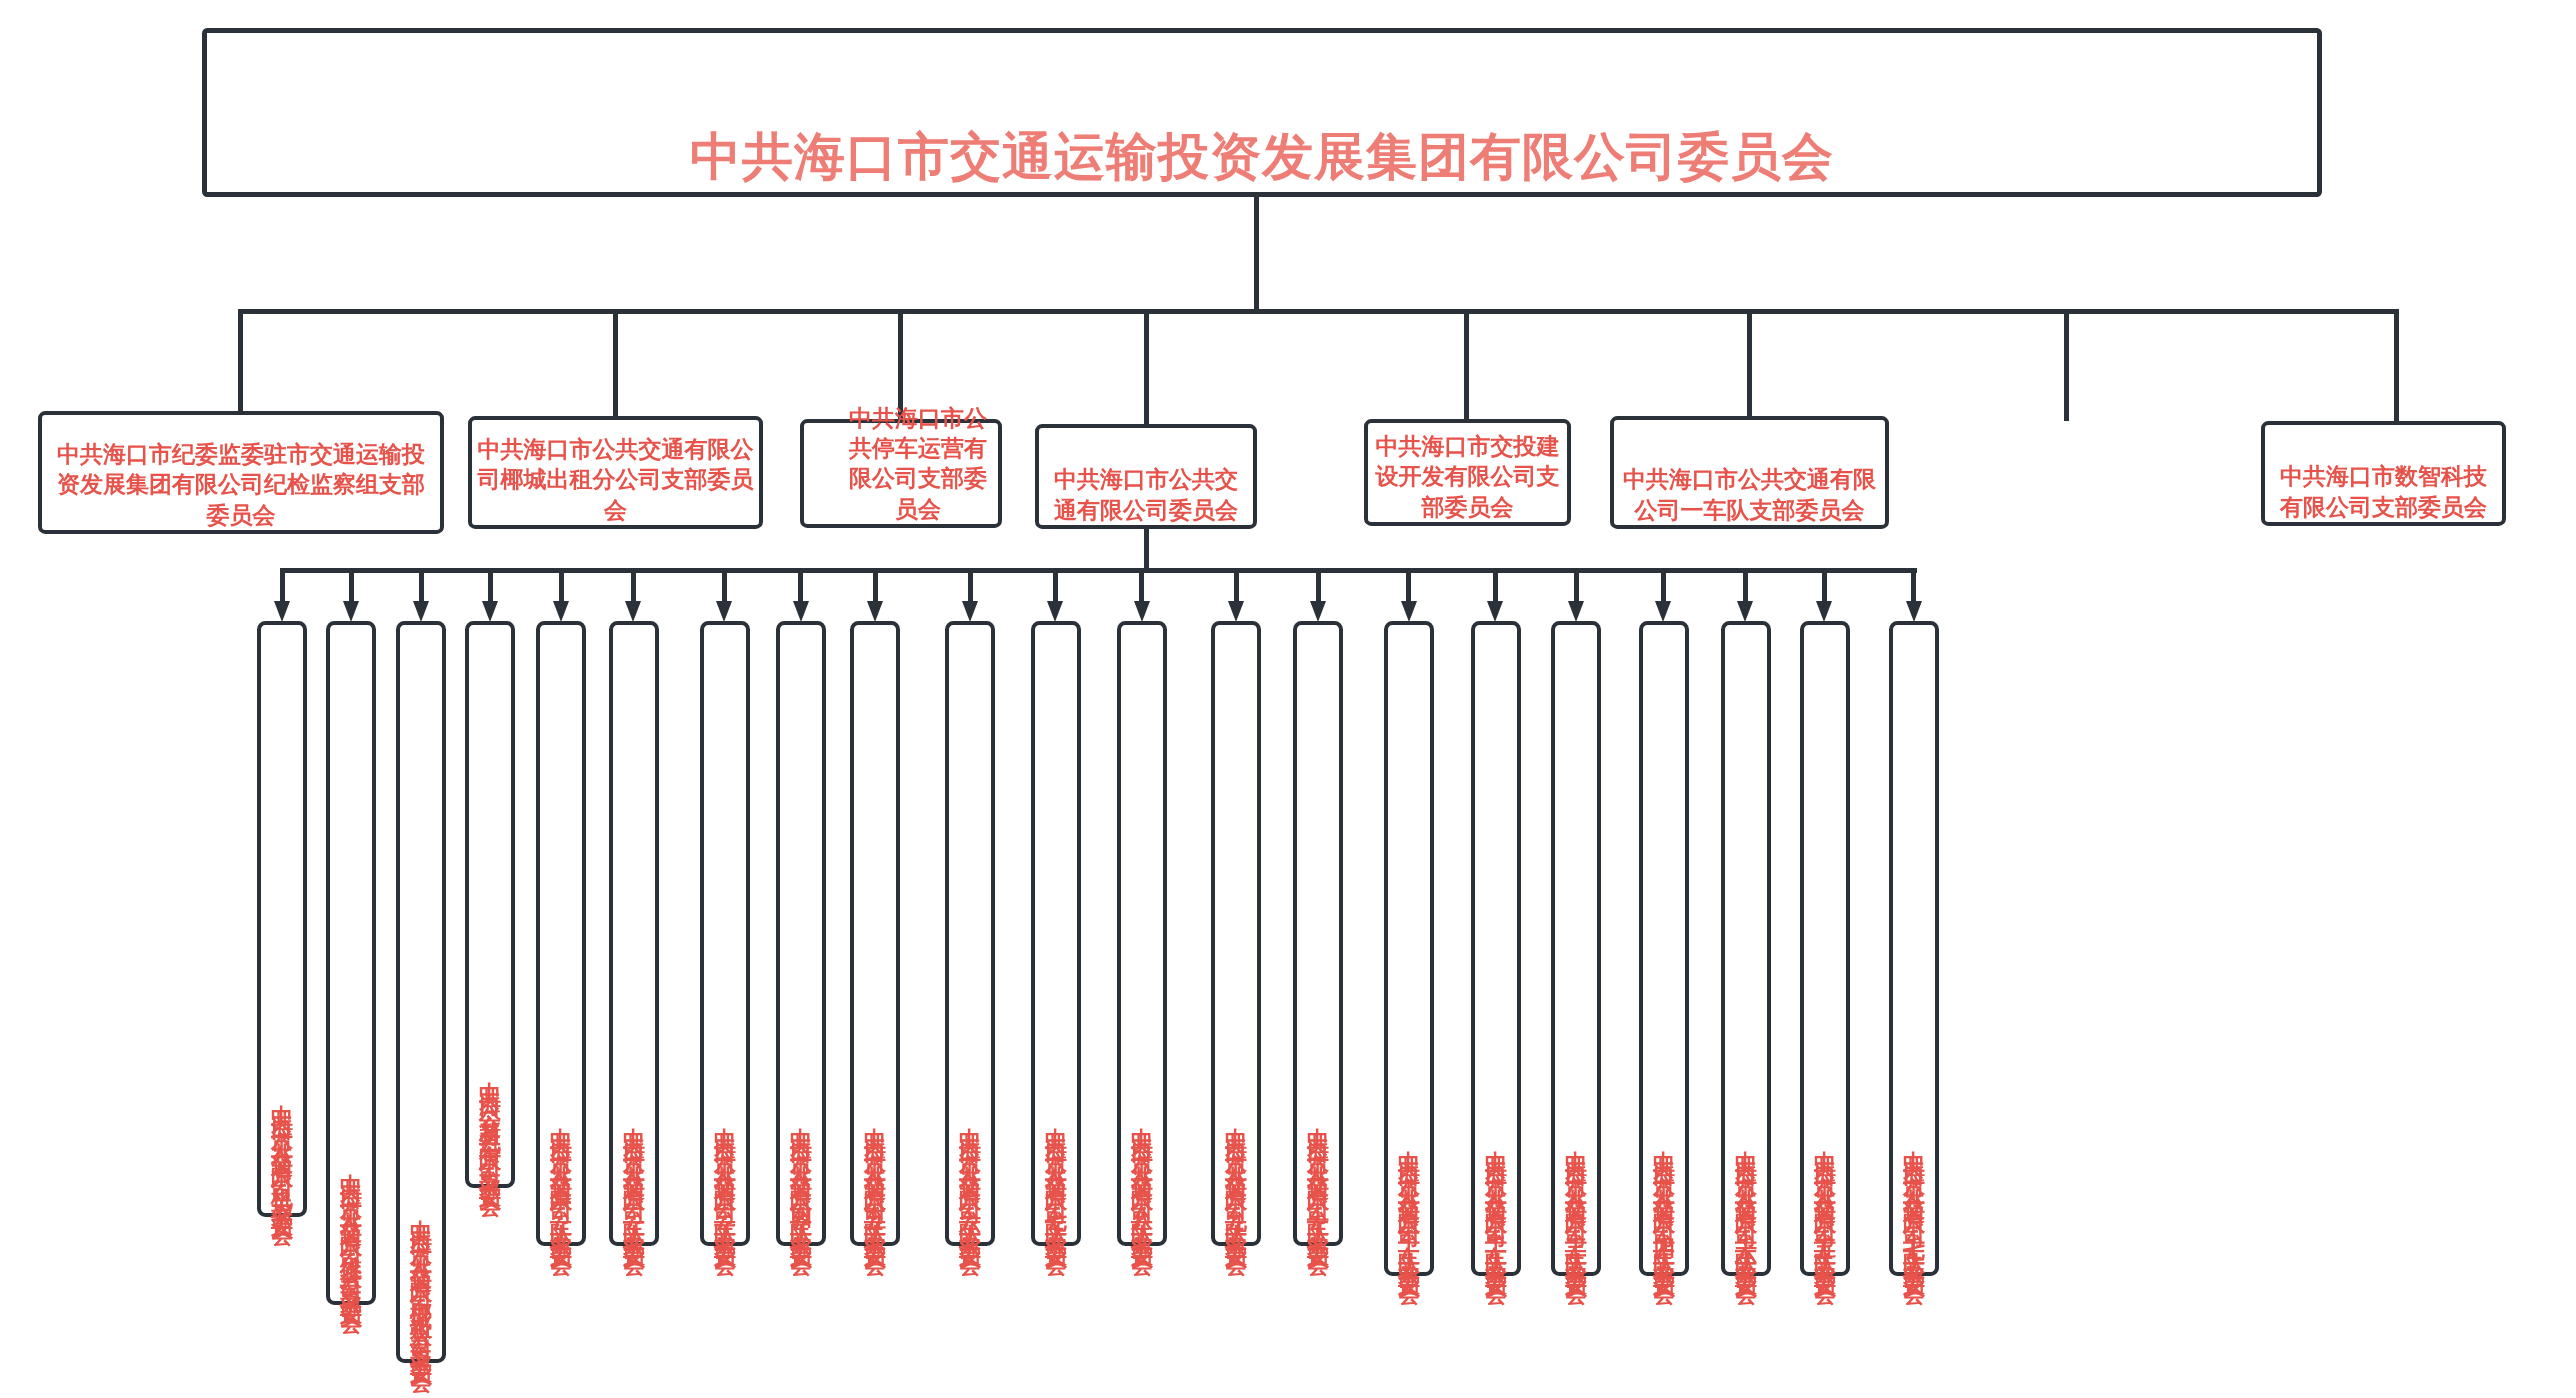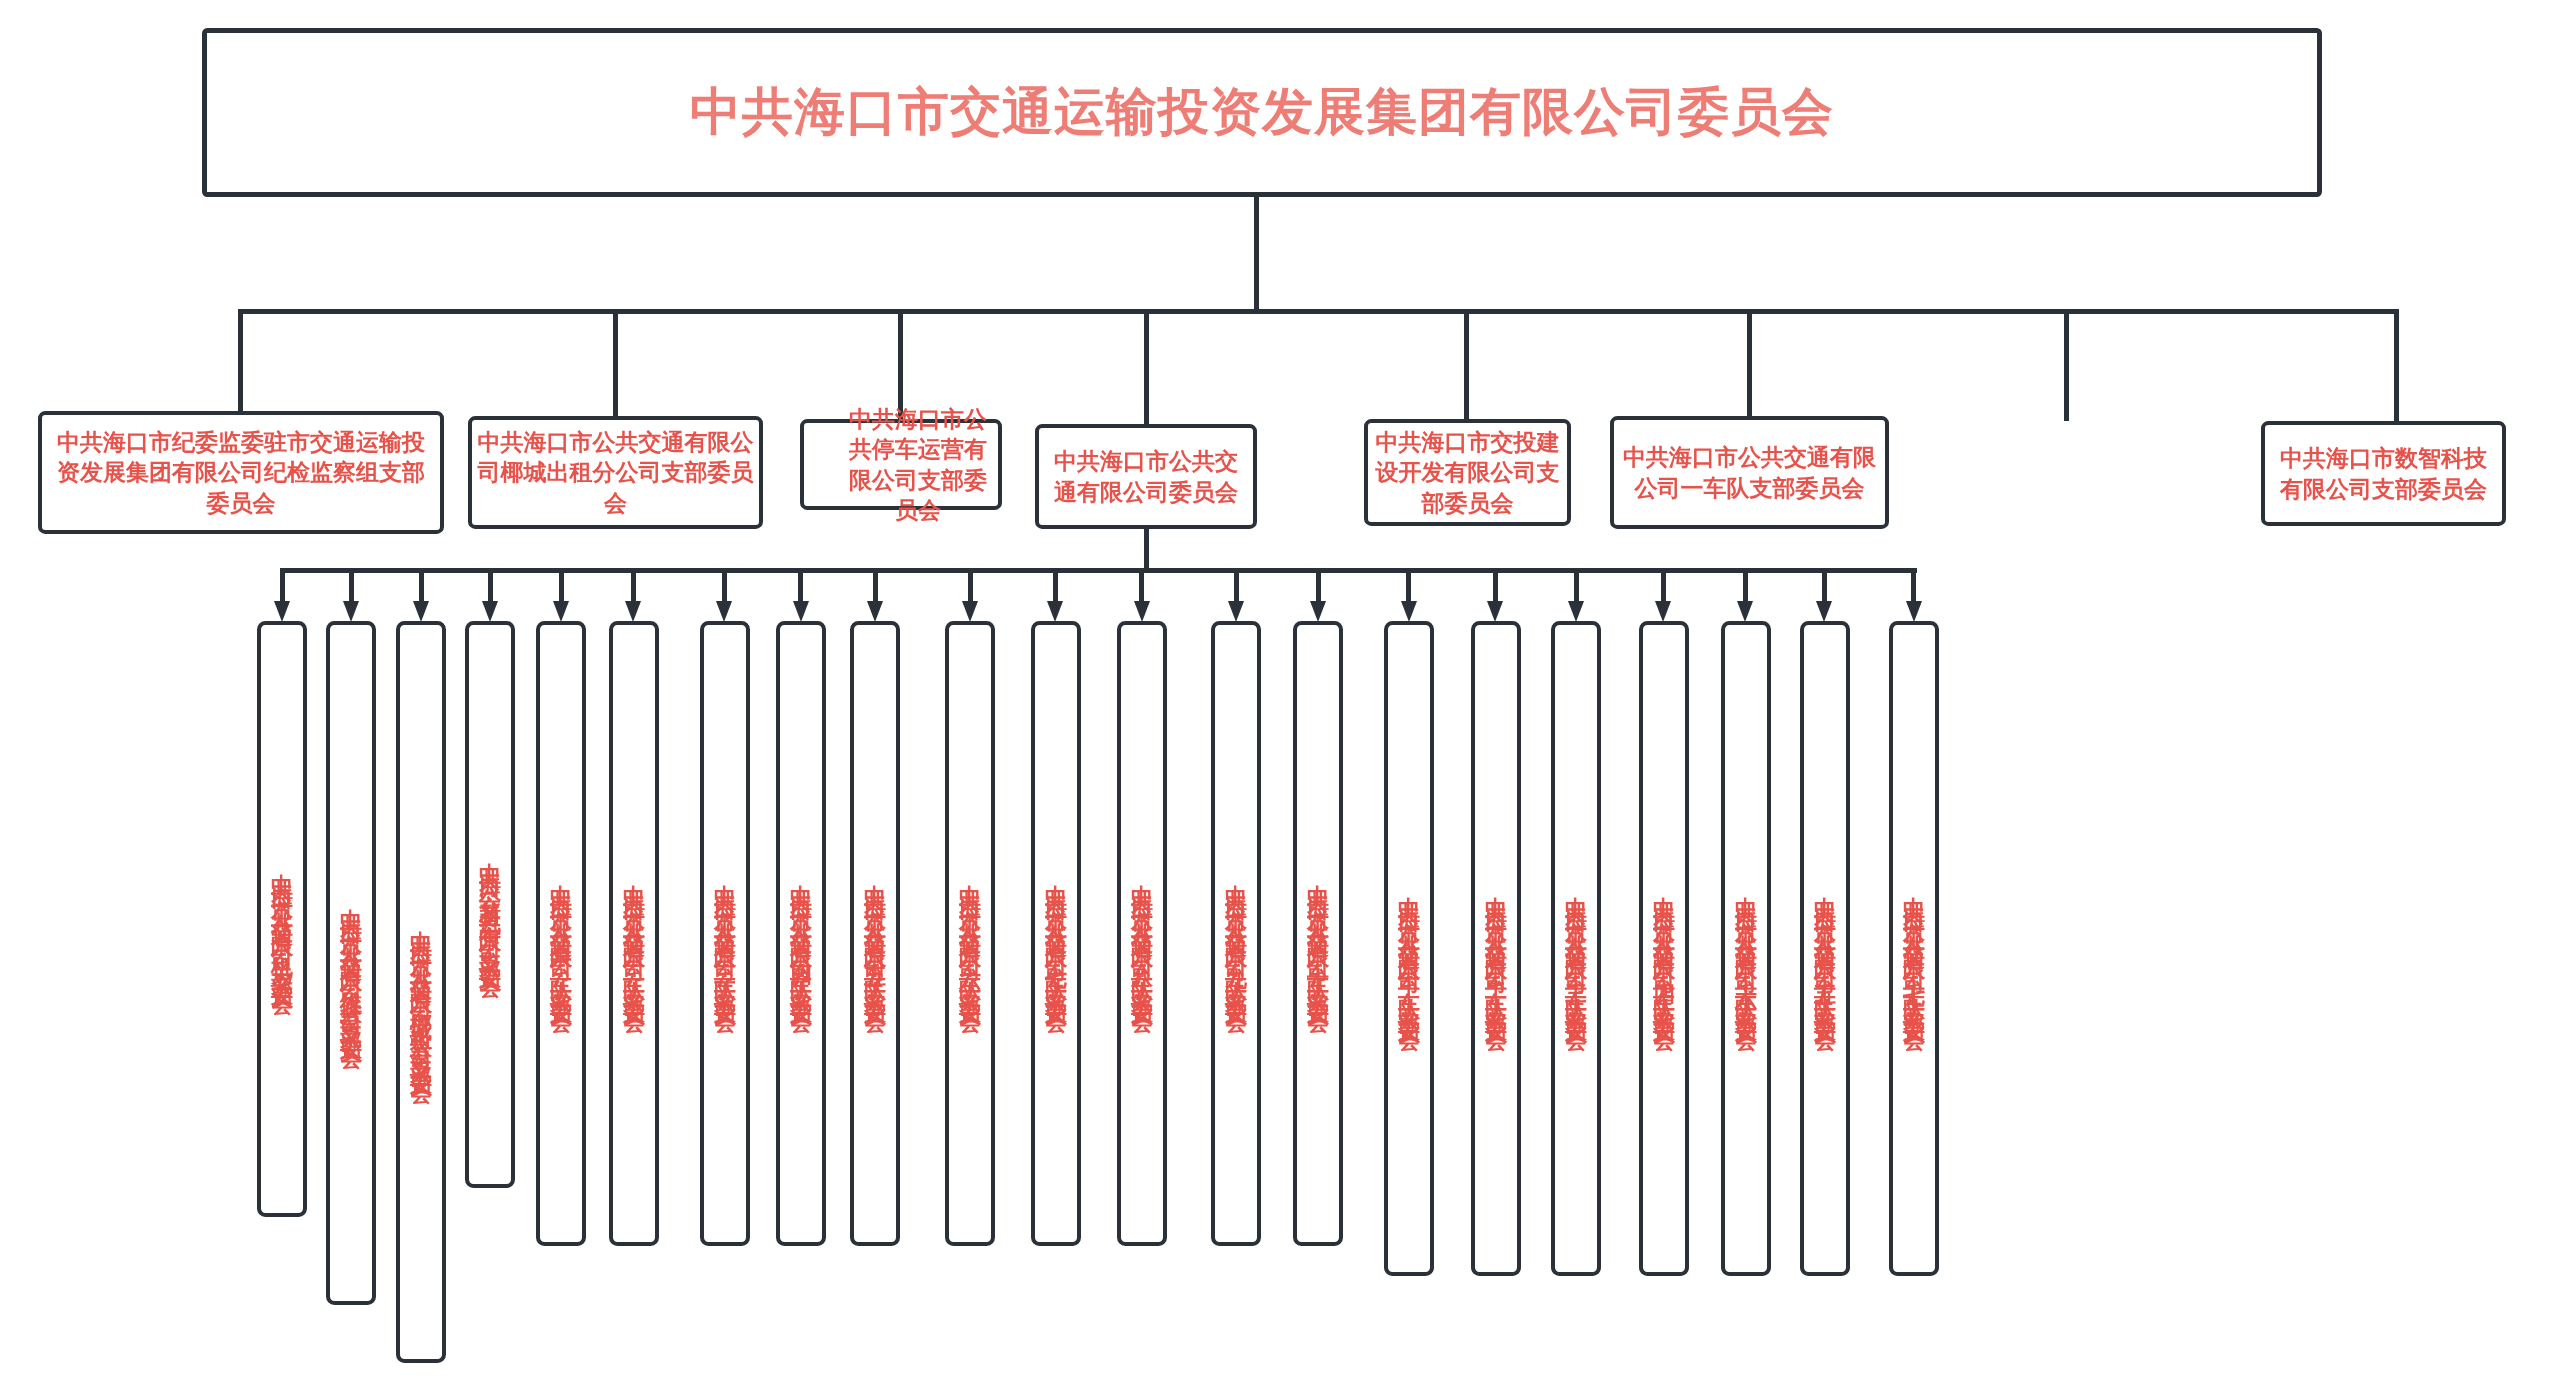--- a/index.html
+++ b/index.html
@@ -9,21 +9,21 @@
   body{background:var(--background);font-family:"DejaVu Sans",sans-serif;}
   #canvas{position:relative;width:2576px;height:1399px;background:var(--background);overflow:hidden;}
 
   .hline,.vline{position:absolute;background:var(--line);}
   .arrowhead{position:absolute;width:0;height:0;
     border-left:8.4px solid transparent;border-right:8.4px solid transparent;
     border-top:21px solid var(--line);}
 
   .node{position:absolute;box-sizing:border-box;background:#fff;
     border:4.2px solid var(--border);border-radius:7.3px;
-    display:flex;align-items:center;justify-content:center;}
+    display:flex;align-items:flex-end;justify-content:center;}
 
   .root-box{border-width:5.2px;border-radius:5.2px;}
   .root-box .t{font-size:51px;font-weight:bold;color:var(--title-text);text-align:center;letter-spacing:1px;}
 
   .l2 .t{font-size:23px;font-weight:bold;color:var(--box-text);text-align:center;line-height:1.32;padding:0 5.2px;}
 
   .vbox{border-radius:8.4px;}
   .vbox .t{writing-mode:vertical-rl;text-orientation:upright;
     font-size:22px;font-weight:bold;color:var(--box-text);
     letter-spacing:6.3px;line-height:1;white-space:nowrap;}
@@ -47,21 +47,21 @@
   <div class="vline" style="left:1747px;top:309px;width:5.2px;height:107px;"></div>
   <div class="vline" style="left:2064px;top:309px;width:5.2px;height:112px;"></div>
   <div class="vline" style="left:2394px;top:309px;width:5.2px;height:112px;"></div>
 
   <div class="node l2" style="left:38px;top:411px;width:406px;height:123px;">
     <div class="t">中共海口市纪委监委驻市交通运输投资发展集团有限公司纪检监察组支部委员会</div>
   </div>
   <div class="node l2" style="left:468px;top:416px;width:295px;height:113px;">
     <div class="t">中共海口市公共交通有限公司椰城出租分公司支部委员会</div>
   </div>
-  <div class="node l2" style="left:800px;top:419px;width:202px;height:91px;padding-left:34px;">
+  <div class="node l2" style="left:800px;top:419px;width:202px;height:109px;padding-left:34px;">
     <div class="t">中共海口市公共停车运营有限公司支部委员会</div>
   </div>
   <div class="node l2" style="left:1035px;top:424px;width:222px;height:105px;">
     <div class="t">中共海口市公共交通有限公司委员会</div>
   </div>
   <div class="node l2" style="left:1364px;top:419px;width:207px;height:107px;">
     <div class="t">中共海口市交投建设开发有限公司支部委员会</div>
   </div>
   <div class="node l2" style="left:1610px;top:416px;width:279px;height:113px;">
     <div class="t">中共海口市公共交通有限公司一车队支部委员会</div>

